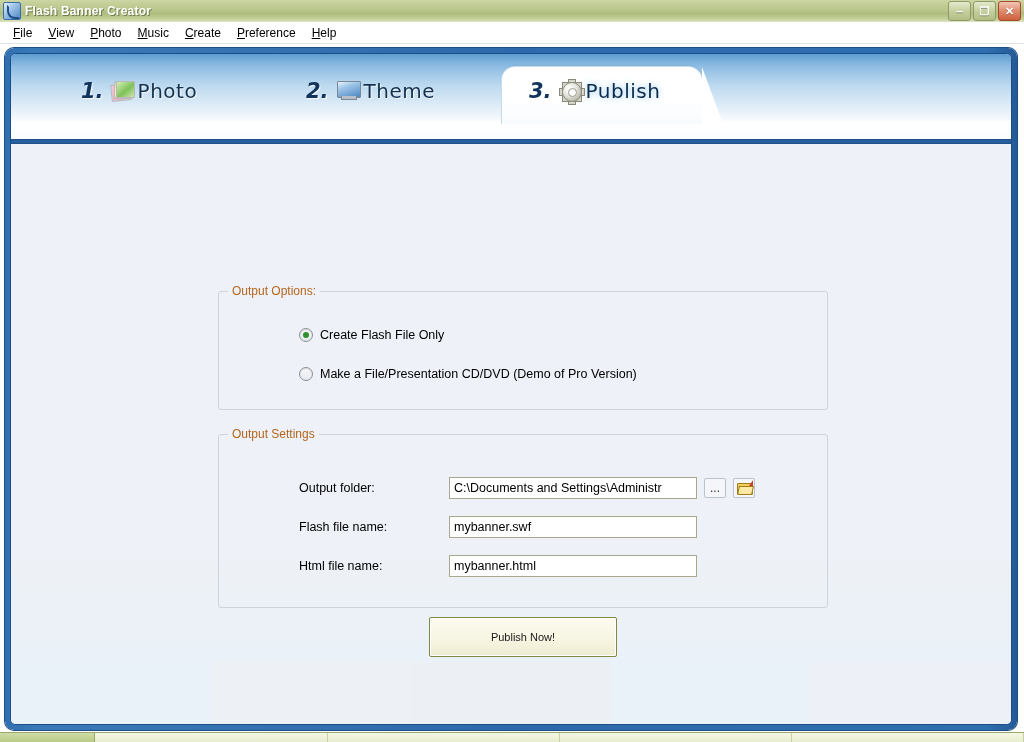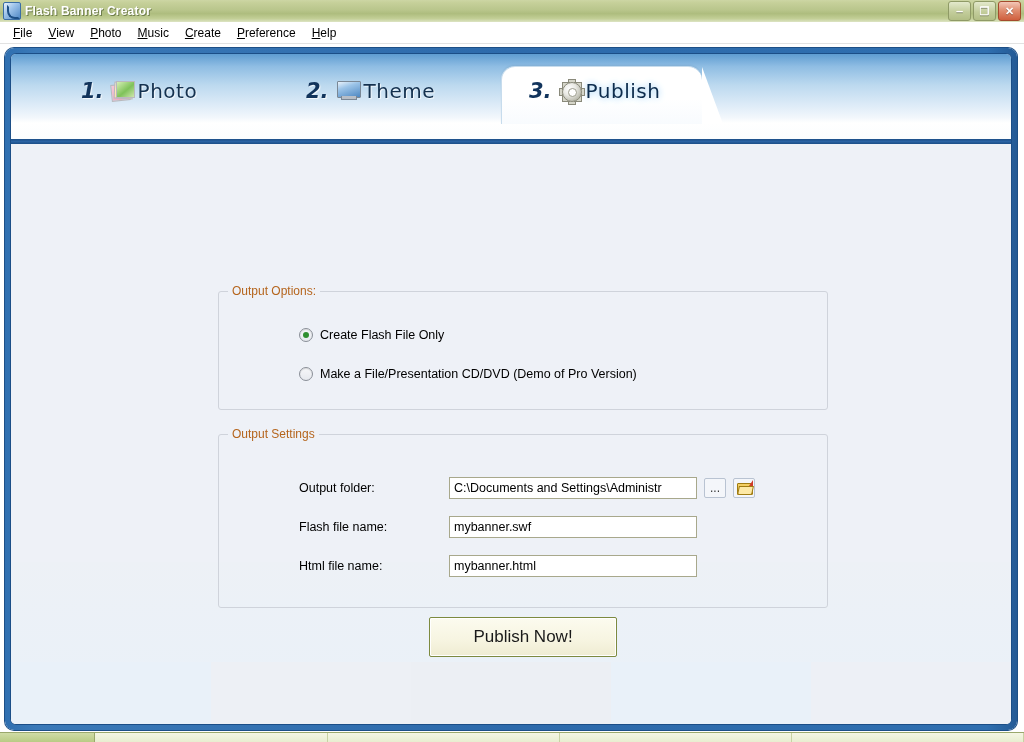--- a/index.html
+++ b/index.html
@@ -187,21 +187,21 @@
   }
   .foldericon{position:relative;width:15px;height:12px;}
   .foldericon .bk{position:absolute;left:0;top:1px;width:14px;height:10px;background:#f3cf63;border:1px solid #a07c12;border-radius:1px 2px 1px 1px;}
   .foldericon .fr{position:absolute;left:1px;top:4px;width:13px;height:7px;background:#fde9a6;border:1px solid #a07c12;transform:skewX(-12deg);border-radius:0 0 2px 2px;}
   .foldericon .ar{position:absolute;right:-1px;top:-2px;width:0;height:0;border-left:4px solid transparent;border-right:0;border-bottom:6px solid #cf3b2a;}
 
   .publish{
     position:absolute;left:418px;top:473px;width:188px;height:40px;
     border:1px solid #7d8a3f;border-radius:2px;
     background:linear-gradient(to bottom,#fcfbef 0%,#f7f5e2 55%,#efecd2 100%);
-    font-family:"Liberation Sans",sans-serif;font-size:17px;color:#1a1a1a;
+    font-family:"Liberation Sans",sans-serif;font-size:11px;color:#1a1a1a;
     cursor:pointer;box-shadow:inset 0 0 0 1px #ffffff;
   }
 
   
   .taskbar{
     position:absolute;left:0;bottom:0;width:1024px;height:9px;
     background:linear-gradient(to bottom,#dfe6c2,#eef2dd);
     border-top:1px solid #9aa86c;display:flex;
   }
   .tb-start{width:96px;height:100%;background:linear-gradient(to bottom,#cfdca6,#b9cb84);border-right:1px solid #9aa86c;}

